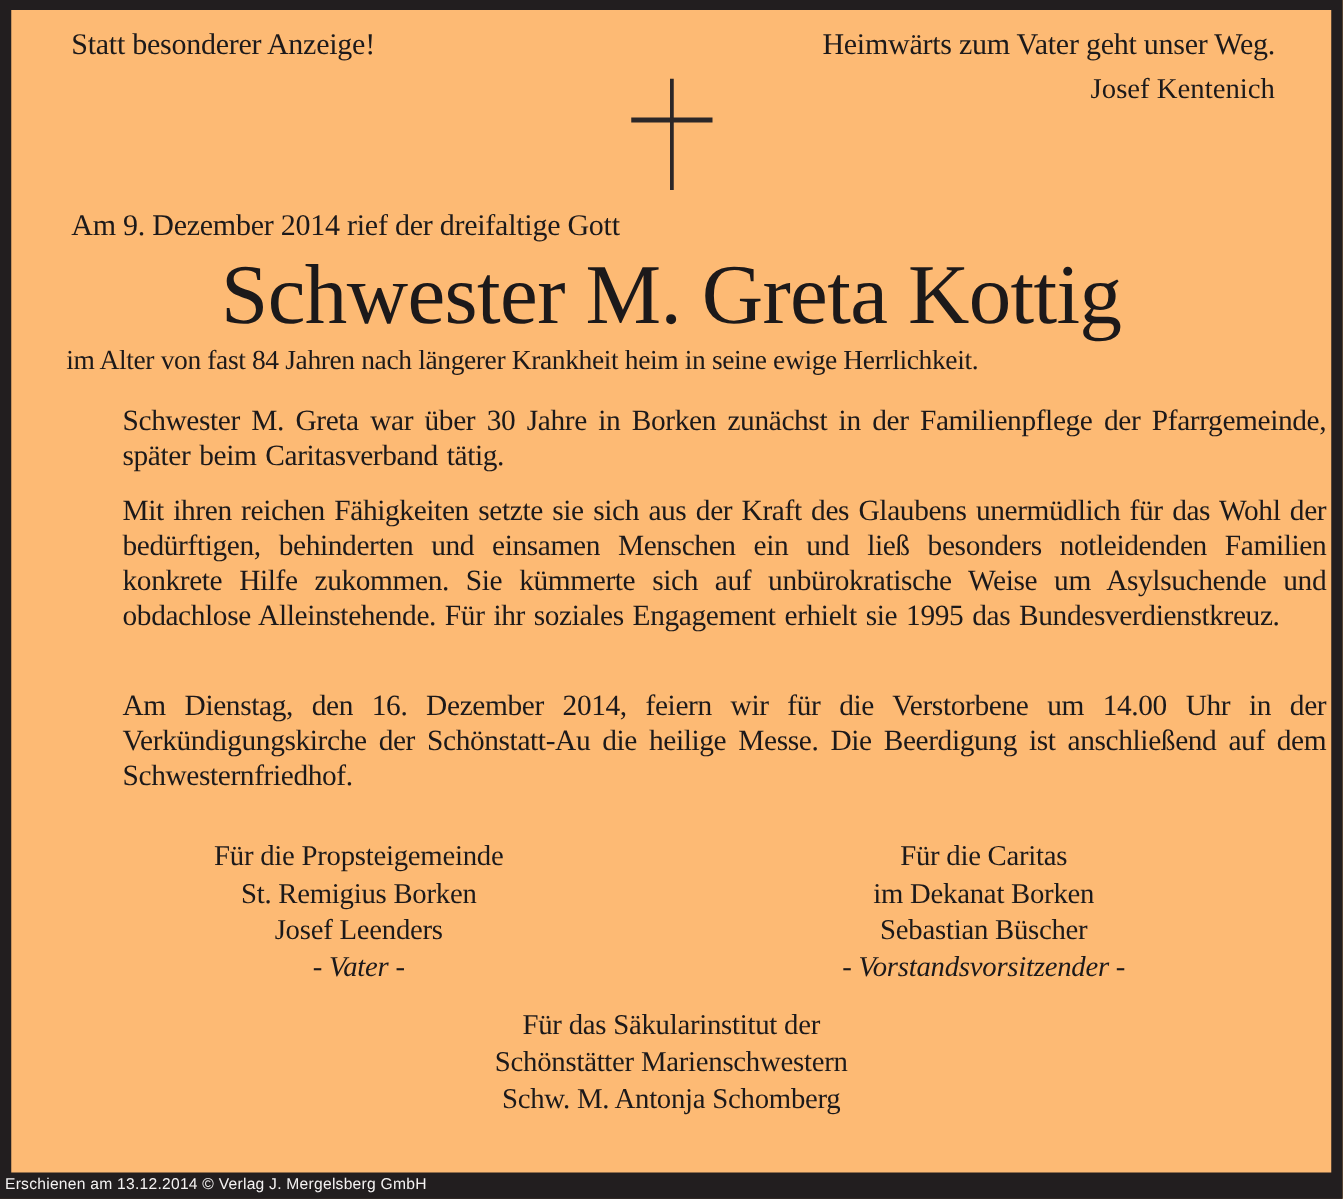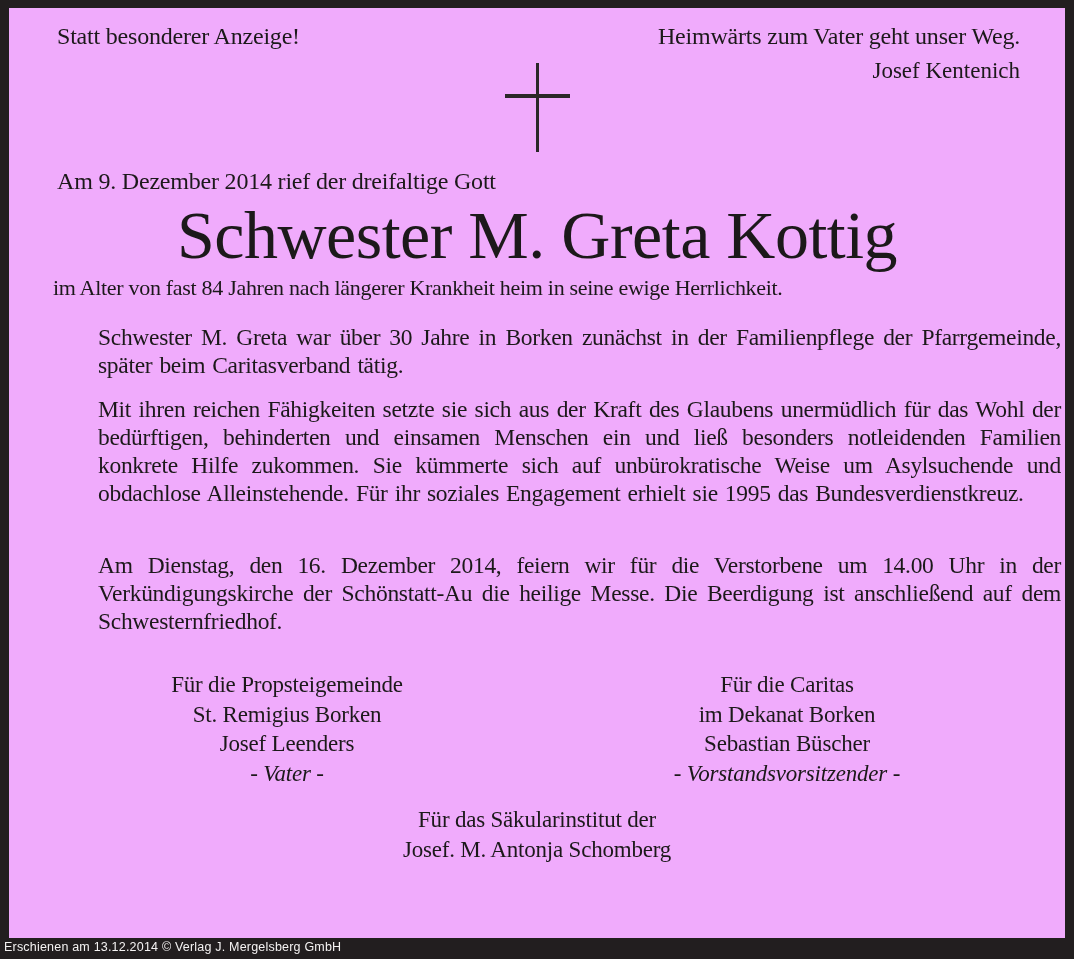--- a/index.html
+++ b/index.html
@@ -6,21 +6,21 @@
   html,body { background:#221e1f; }
   body {
     position:relative;
     width:1074px; height:959px;
     font-family:"Liberation Serif", serif;
     overflow:hidden;
   }
   .paper {
     position:absolute; left:9px; top:8px;
     width:1056px; height:930px;
-    background:#f0abfc; color:#1c191a;
+    background:#fdba74; color:#1c191a;
   }
   .top-left {
     position:absolute; left:48px; top:15px;
     font-size:24px; letter-spacing:-0.2px;
   }
   .top-right {
     position:absolute; right:45px; top:15px;
     font-size:24px; text-align:right; letter-spacing:-0.2px;
   }
   .motto-author {
@@ -108,18 +108,19 @@
 
   <div class="sig sig-right">
     <div>Für die Caritas</div>
     <div>im Dekanat Borken</div>
     <div>Sebastian Büscher</div>
     <div class="role">- Vorstandsvorsitzender -</div>
   </div>
 
   <div class="sig sig-center">
     <div>Für das Säkularinstitut der</div>
-    <div>Josef. M. Antonja Schomberg</div>
+    <div>Schönstätter Marienschwestern</div>
+    <div>Schw. M. Antonja Schomberg</div>
   </div>
 
 </div>
 
 <div class="footer">Erschienen am 13.12.2014 © Verlag J. Mergelsberg GmbH</div>
 
 </body></html>

